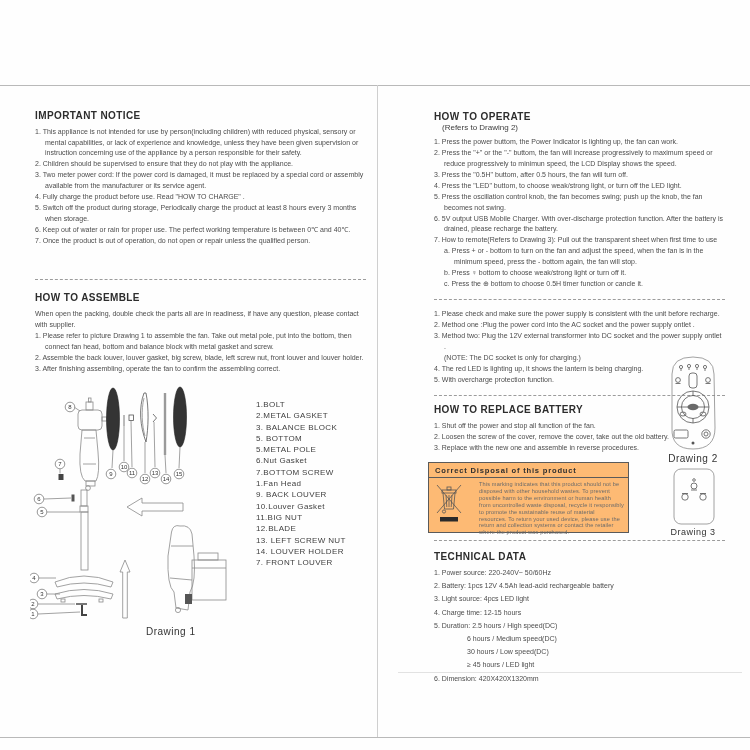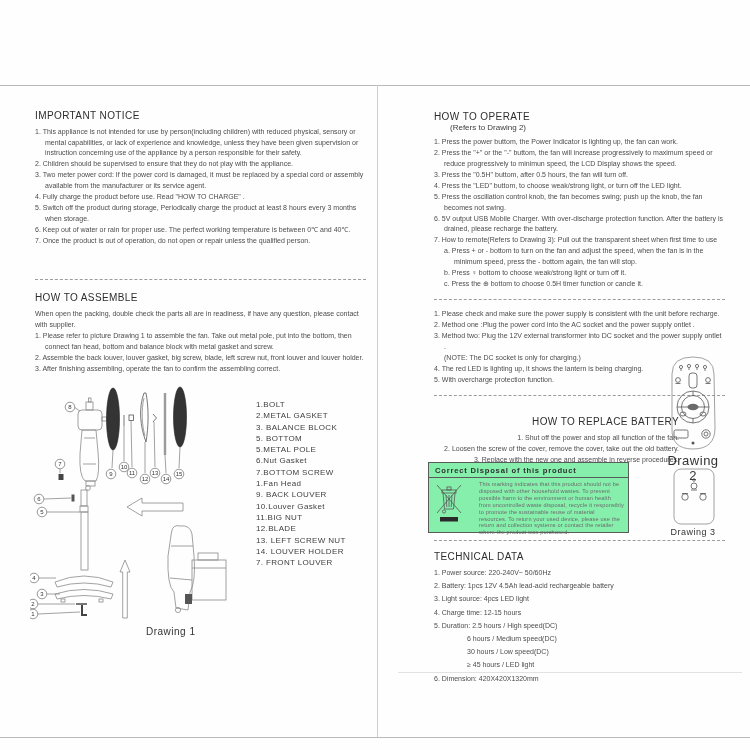--- a/index.html
+++ b/index.html
@@ -7,48 +7,48 @@
     width:750px;height:750px;position:relative;overflow:hidden;
     background:#fefefe;
     font-family:"Liberation Sans",sans-serif;
     color:#4a4a4a;
   }
   .hline{position:absolute;left:0;width:750px;height:1px;background:#b9b9b9;}
   .vline{position:absolute;top:85px;height:652px;width:1px;background:#cfcfcf;}
   .faint-line{position:absolute;height:1px;background:#e2e2e2;}
 
   .heading{
-    font-size:10px;font-weight:normal;color:#2d2d2d;letter-spacing:0.4px;
+    font-size:10px;font-weight:bold;color:#2d2d2d;letter-spacing:0.4px;
     margin:0 0 6px 0;
   }
-  .subheading{font-size:8px;color:#3c3c3c;margin:-5px 0 5px 16px;}
+  .subheading{font-size:8px;color:#3c3c3c;margin:-5px 0 5px 8px;}
   .body-text{font-size:7px;line-height:10.6px;color:#4c4c4c;}
   .doc-item{padding-left:10px;text-indent:-10px;margin-bottom:0.5px;}
   .indent-1{margin-left:10px;}
   .indent-2{margin-left:33px;}
   .tech .doc-item{margin-bottom:2.6px;}
   .dashes{position:absolute;height:0;border-top:1.6px dashed #9c9c9c;}
 
   .col{position:absolute;}
   #left-col{left:35px;top:110px;width:331px;}
   #assemble-block{left:35px;top:292px;width:333px;position:absolute;}
   #parts-list{
     position:absolute;left:256px;top:399px;width:122px;
     font-size:8px;line-height:11.3px;color:#3e3e3e;letter-spacing:0.35px;
   }
   .drawing-label{position:absolute;font-size:10px;color:#333;letter-spacing:0.5px;}
 
   #operate-block{left:434px;top:111px;width:291px;position:absolute;}
   #charge-block{left:434px;top:309px;width:291px;position:absolute;}
-  #battery-block{left:434px;top:416px;width:245px;position:absolute;text-align:right;}
+  #battery-block{left:434px;top:404px;width:245px;position:absolute;}
   #technical-block{left:434px;top:551px;width:280px;position:absolute;}
 
   #disposal-box{
     position:absolute;left:428px;top:462px;width:201px;height:71px;
-    border:1px solid #5a5a5a;background:#86efac;box-sizing:border-box;
+    border:1px solid #5a5a5a;background:#fdba74;box-sizing:border-box;
   }
   #disposal-title{
     font-size:7.6px;font-weight:bold;color:#2f2f2f;letter-spacing:0.8px;
     padding:3px 6px 2px 6px;border-bottom:1px solid #5a5a5a;
   }
   #disposal-body{display:flex;padding:3px 4px 2px 6px;}
   #disposal-icon{width:38px;flex:0 0 38px;padding-top:2px;}
   #disposal-text{
     font-size:5.6px;line-height:6.9px;color:#6a6a6a;letter-spacing:0.15px;
     padding-left:6px;
@@ -362,21 +362,21 @@
     <ellipse cx="21" cy="60" rx="3" ry="2"></ellipse>
     <ellipse cx="41" cy="60" rx="3" ry="2"></ellipse>
   </g>
   <g class="sketch-dark">
     <rect x="12" y="76" width="14" height="8" rx="1.5"></rect>
     <circle cx="44" cy="80" r="4.2"></circle>
     <circle cx="44" cy="80" r="2"></circle>
     <circle cx="31" cy="89" r="1.5" fill="#555" stroke="none"></circle>
   </g>
 </svg>
-<div class="drawing-label" style="left:662px;top:453px;width:62px;text-align:center;font-size:13px">Drawing 2</div>
+<div class="drawing-label" style="left:662px;top:453px;width:62px;text-align:center;font-size:10px">Drawing 2</div>
 
 <svg style="position:absolute;left:670px;top:467px" width="48" height="60" viewBox="0 0 48 60">
   <rect x="4" y="2" width="40" height="55" rx="7" class="sketch" fill="#ffffff"></rect>
   <g class="sketch-dark">
     <circle cx="24" cy="13" r="1.3"></circle>
     <circle cx="24" cy="19" r="3"></circle>
     <line x1="21" y1="23" x2="27" y2="23"></line>
     <circle cx="15" cy="30" r="3.2"></circle>
       <line x1="12" y1="26.5" x2="18" y2="26.5"></line>
     <circle cx="33" cy="30" r="3.2"></circle>

